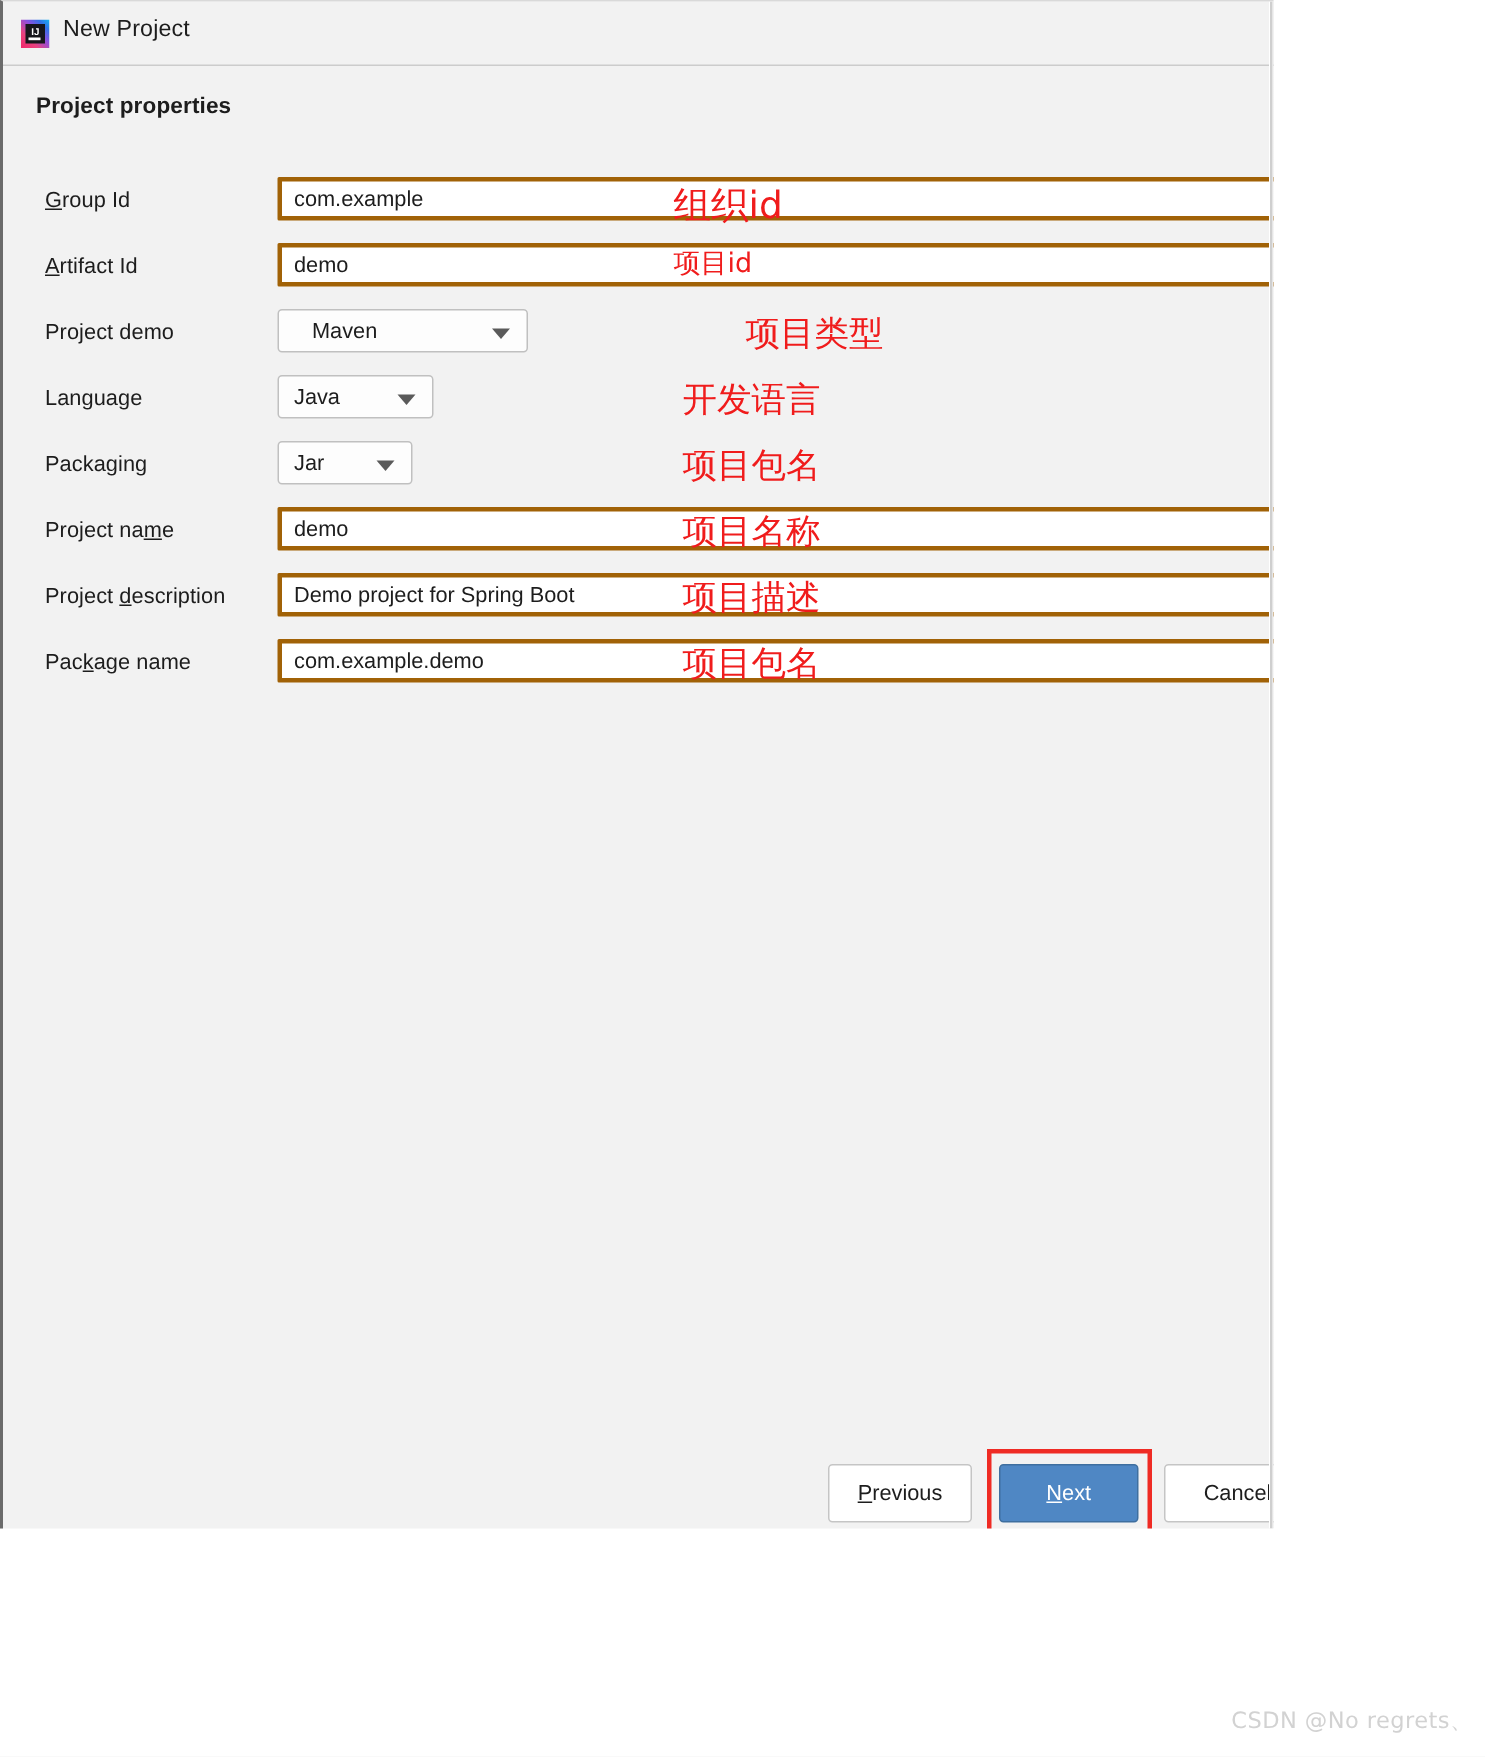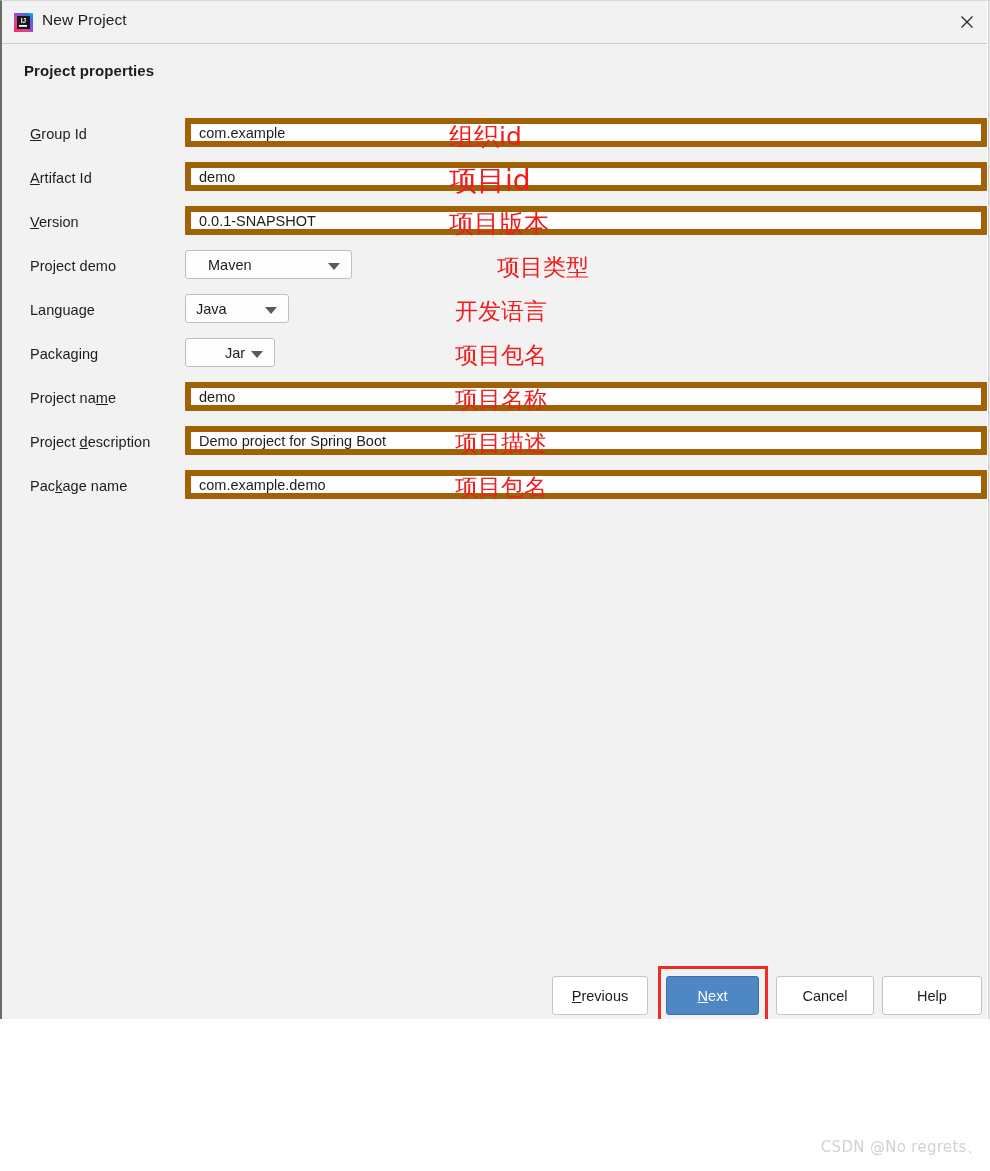--- a/index.html
+++ b/index.html
@@ -14,21 +14,21 @@
     -webkit-font-smoothing: antialiased;
     overflow: hidden;
     position: relative;
   }
 
   
   #dialog {
     position: absolute;
     left: 0;
     top: 0;
-    width: 990px;
+    width: 849px;
     height: 1019px;
     background: #f2f2f2;
     border-left: 2px solid #6b6b6b;
     border-top: 1px solid #d9d9d9;
     box-sizing: border-box;
     overflow: hidden;
   }
   #dialog::after {
     content: "";
     position: absolute;
@@ -111,21 +111,21 @@
     letter-spacing: .05px;
   }
   .lbl u { text-decoration: underline; text-underline-offset: 1px; }
 
   .ctl {
     position: absolute;
     left: 183px;
     top: 1px;
     height: 29px;
     background: #ffffff;
-    border: 6px solid #a16207;
+    border: 3px solid #a16207;
     box-sizing: border-box;
     border-radius: 1px;
     font-size: 14.5px;
     color: #1d1d1d;
     padding: 0 0 0 8px;
     display: flex;
     align-items: center;
     outline: none;
   }
   .ctl.wide { width: 802px; }
@@ -142,21 +142,21 @@
     right: 11px;
     top: 50%;
     margin-top: -2px;
     width: 0; height: 0;
     border-left: 6px solid transparent;
     border-right: 6px solid transparent;
     border-top: 7px solid #5a5a5a;
   }
   .combo.w-maven  { width: 167px; padding-left: 22px; }
   .combo.w-java   { width: 104px; }
-  .combo.w-jar    { width: 90px; justify-content: center; }
+  .combo.w-jar    { width: 90px; }
   .combo.w-ver    { width: 90px; }
 
   
   .focus-wrap {
     position: absolute;
     left: 179px;
     top: -3px;
     width: 98px;
     height: 37px;
     border: 3px solid #a9cdee;
@@ -280,28 +280,21 @@
         <div class="ctl wide">
           <span>com.example</span>
         </div>
         <div class="anno" style="left: 447px; top: 7px; font-size: 25px;">组织id</div>
       </div>
       <div class="row">
         <div class="lbl"><u>A</u>rtifact Id</div>
         <div class="ctl wide">
           <span>demo</span>
         </div>
-        <div class="anno" style="left: 447px; top: 6px; font-size: 28px;">项目id</div>
-      </div>
-      <div class="row">
-        <div class="lbl"><u>V</u>ersion</div>
-        <div class="ctl wide">
-          <span>0.0.1-SNAPSHOT</span>
-        </div>
-        <div class="anno" style="left: 447px; top: 6px; font-size: 25px;">项目版本</div>
+        <div class="anno" style="left: 447px; top: 6px; font-size: 18px;">项目id</div>
       </div>
       <div class="row">
         <div class="lbl">Project demo</div>
         <div class="ctl combo w-maven">
           <span>Maven</span>
           <span class="arrow"></span>
         </div>
         <div class="anno" style="left: 453px; top: 7px; font-size: 23px; margin-left: 42px;">项目类型</div>
       </div>
       <div class="row">

